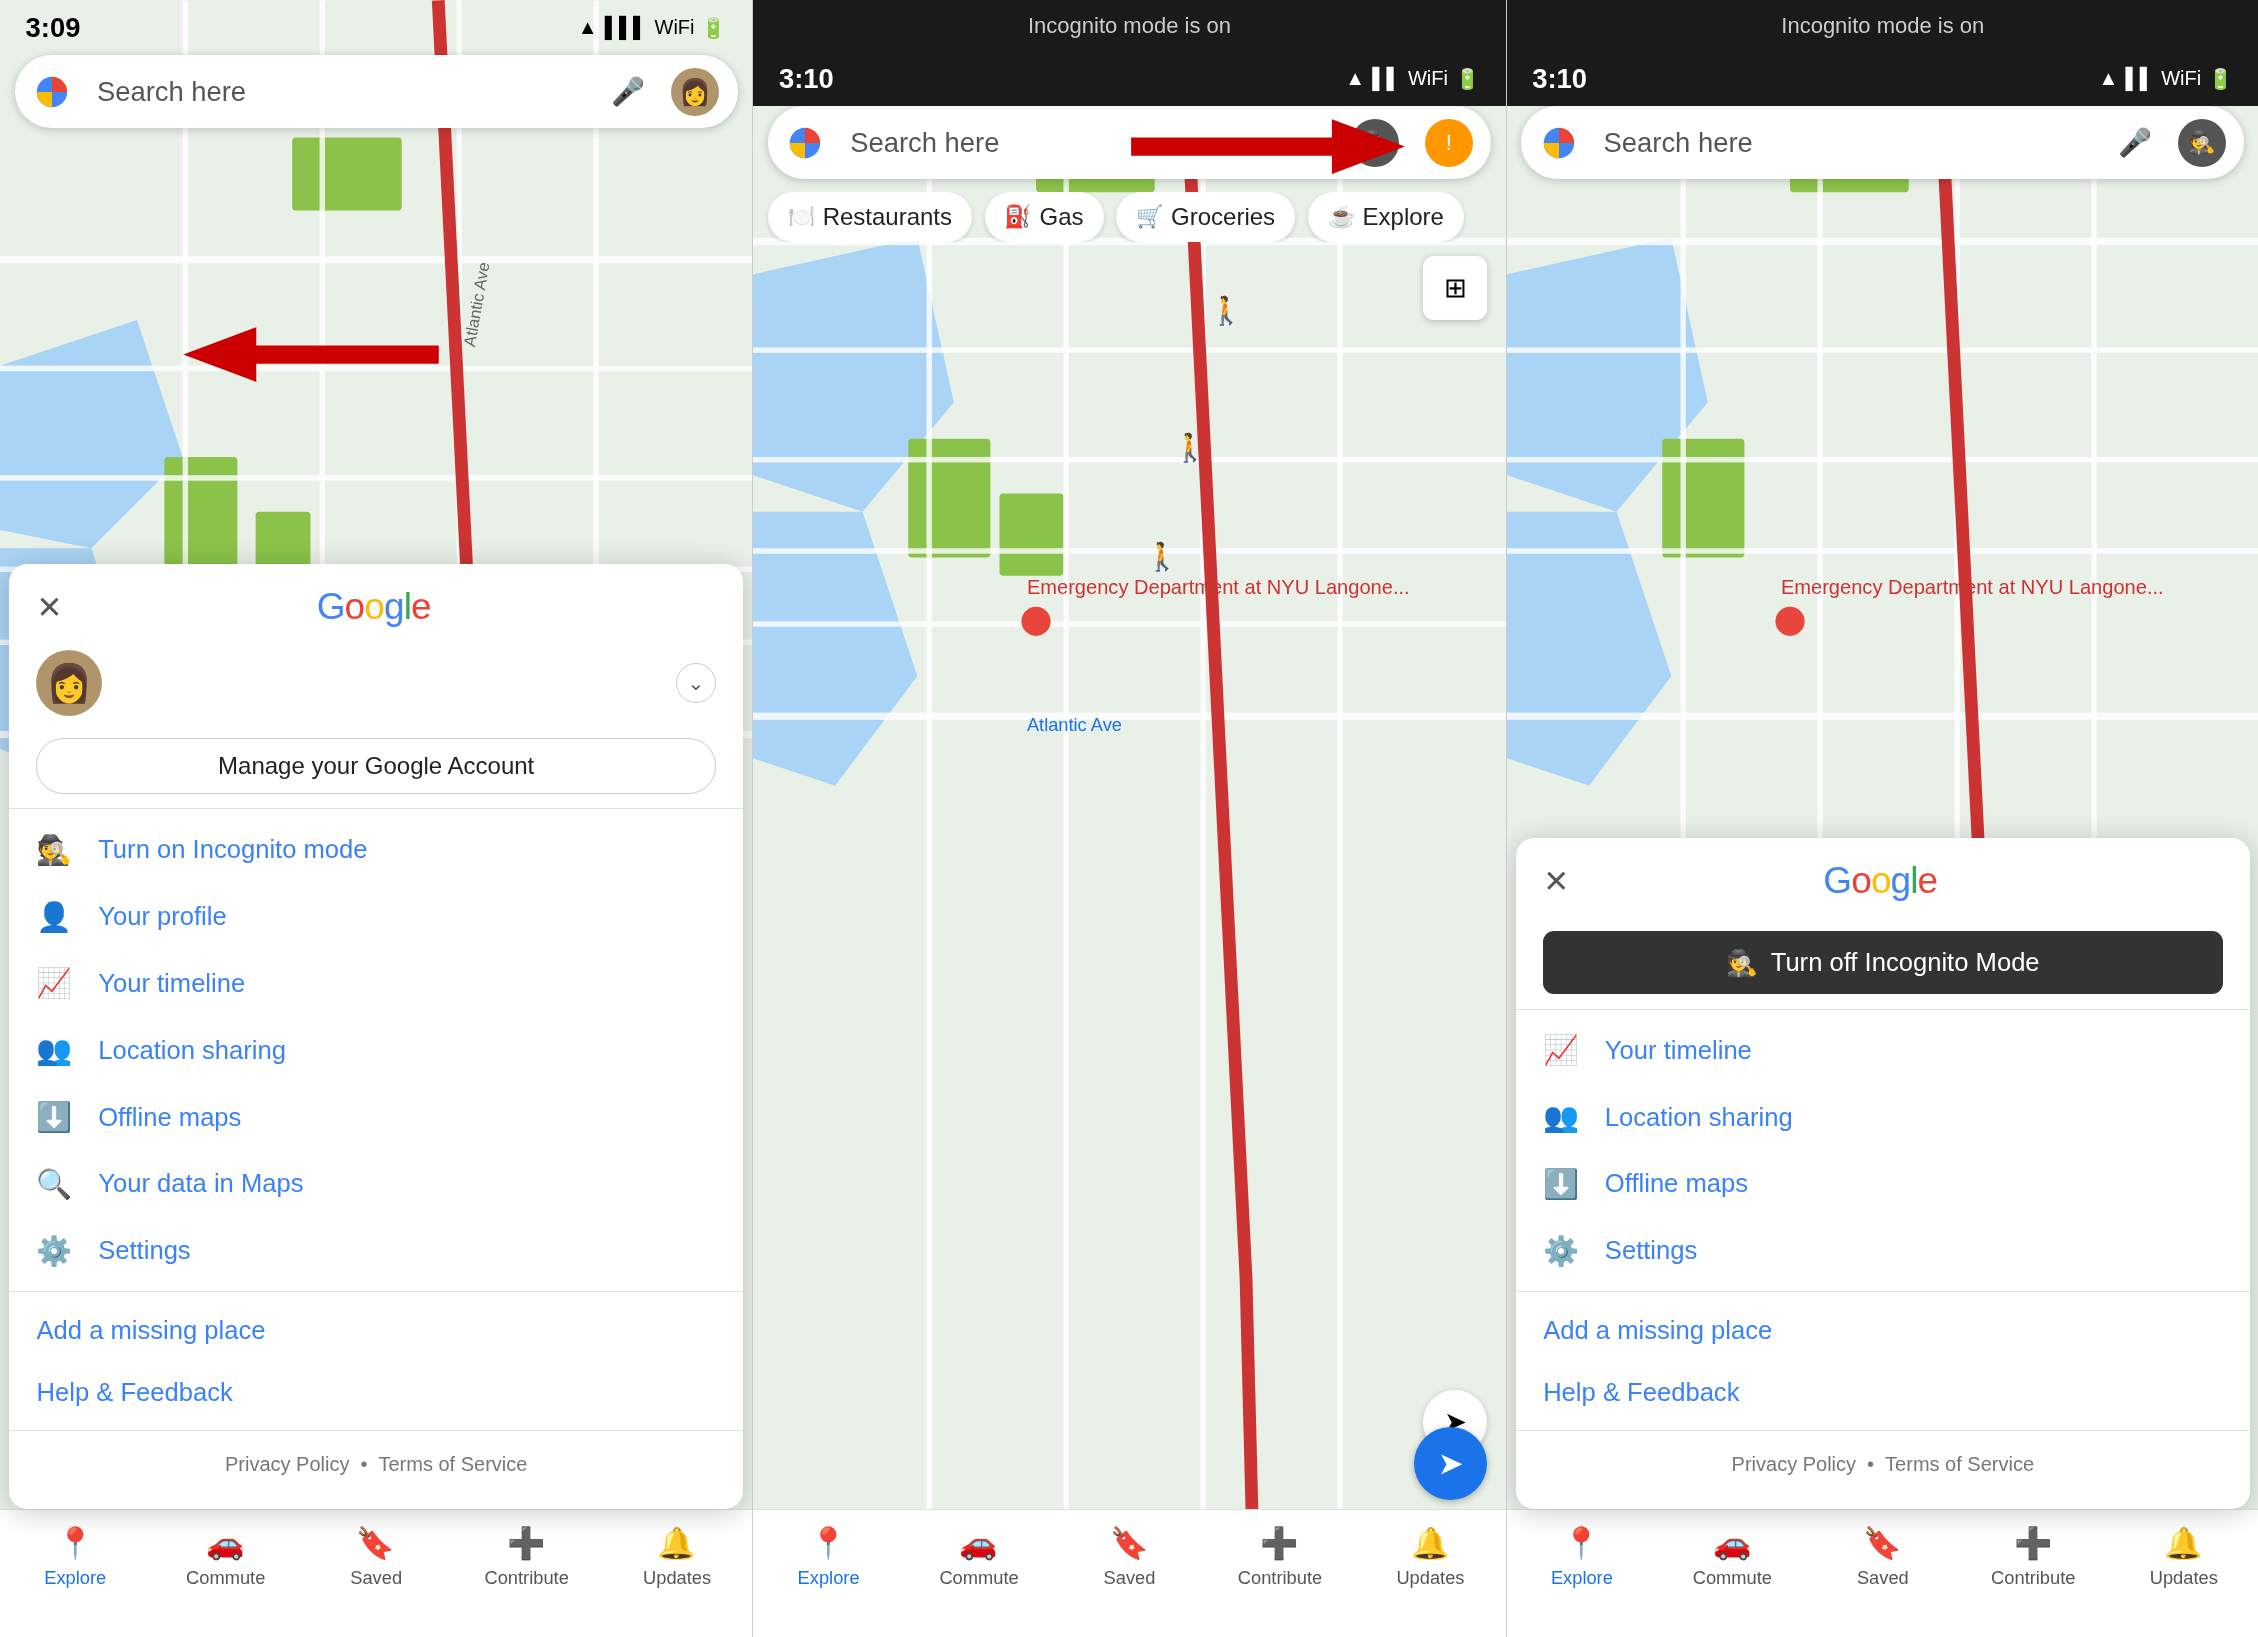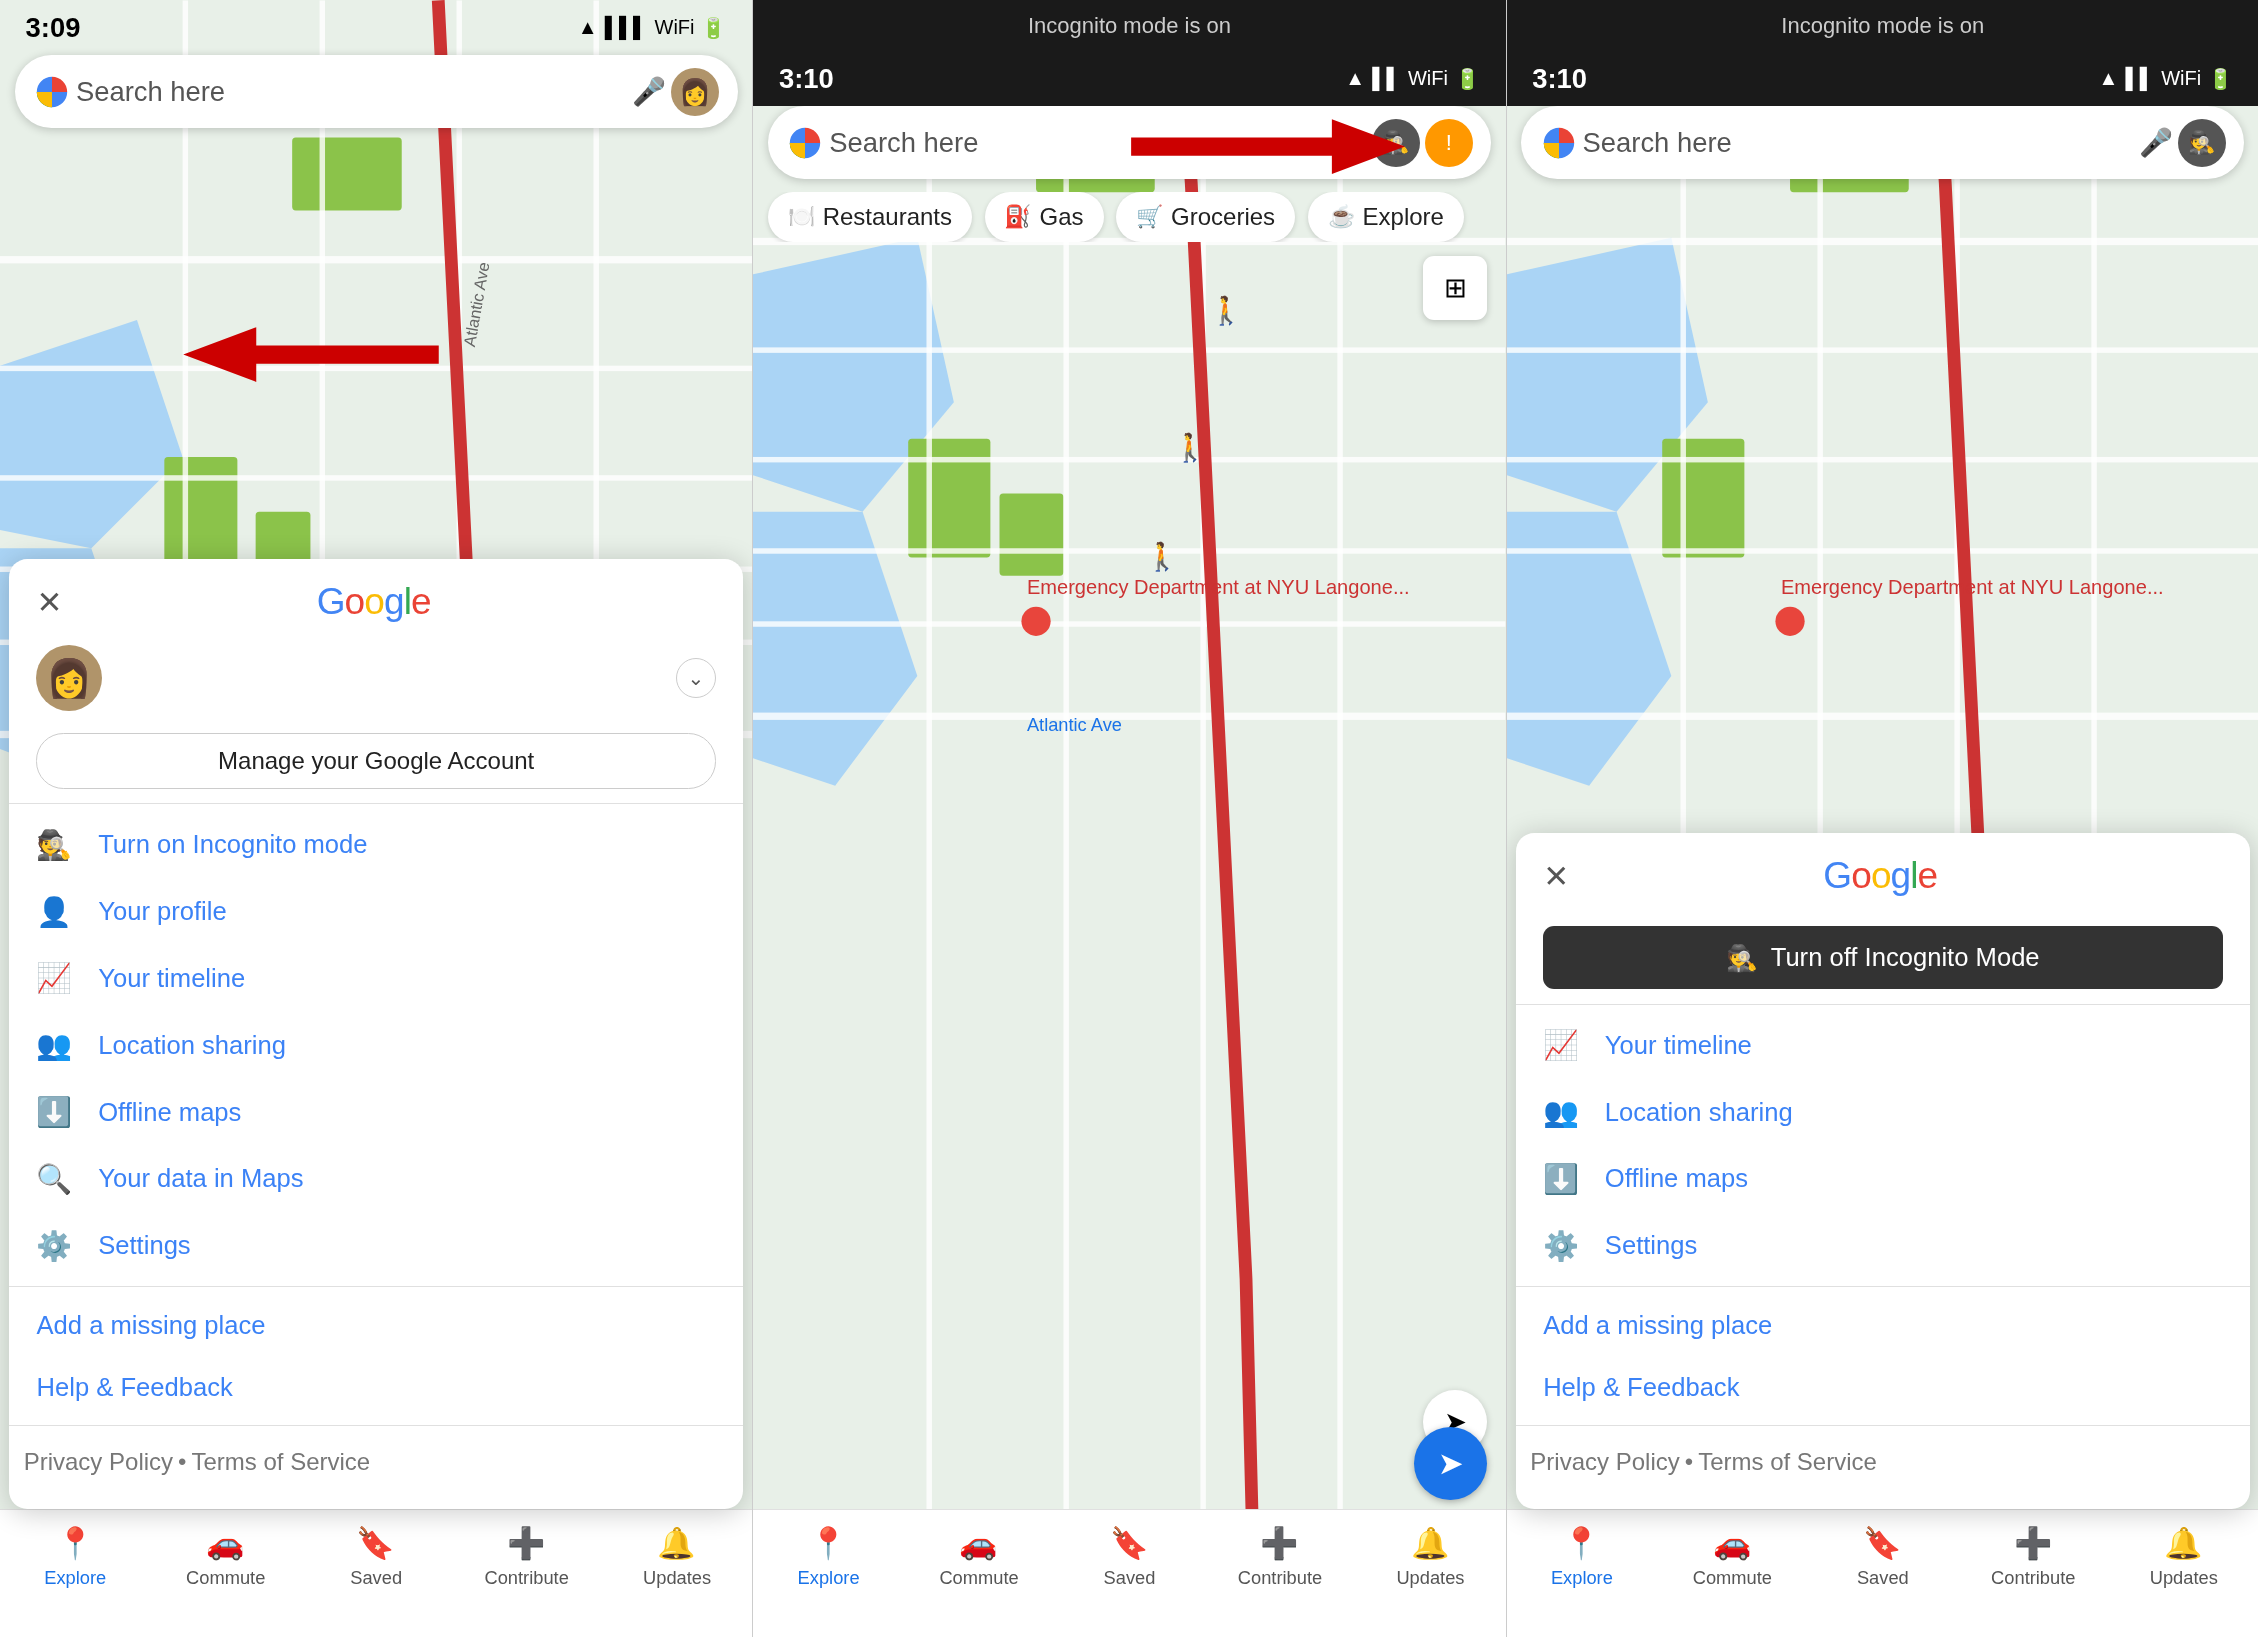--- a/index.html
+++ b/index.html
@@ -64,21 +64,21 @@
       top: 55px;
       left: 14.6px; right: 14.6px;
       height: 73px;
       background: #fff;
       border-radius: 37px;
       display: flex;
       align-items: center;
       padding: 0 18.3px;
       z-index: 50;
       box-shadow: 0 1.8px 9.1px rgba(0,0,0,0.2);
-      gap: 5px;
+      gap: 26px;
     }
     .search-bar-text {
       flex: 1;
       font-size: 27.4px;
       color: #555;
     }
     .google-g {
       width: 38px;
       height: 38px;
     }
@@ -241,24 +241,24 @@
       align-items: center;
       padding: 16.4px 27.4px;
       gap: 25.6px;
     }
     .menu-item-icon { font-size: 29px; color: #555; }
     .menu-item-text { font-size: 25.6px; color: #3b82f6; }
 
     .menu-footer {
       display: flex;
       align-items: center;
-      justify-content: flex-start;
-      gap: 5px;
+      justify-content: center;
+      gap: 11px;
       padding: 14.6px;
-      font-size: 24px;
+      font-size: 20px;
       color: #777;
     }
     .menu-footer a { color: #777; text-decoration: none; }
 
     
     .incognito-mode-btn {
       margin: 14.6px 27.4px;
       background: #333;
       border-radius: 11px;
       padding: 16.4px 22px;

